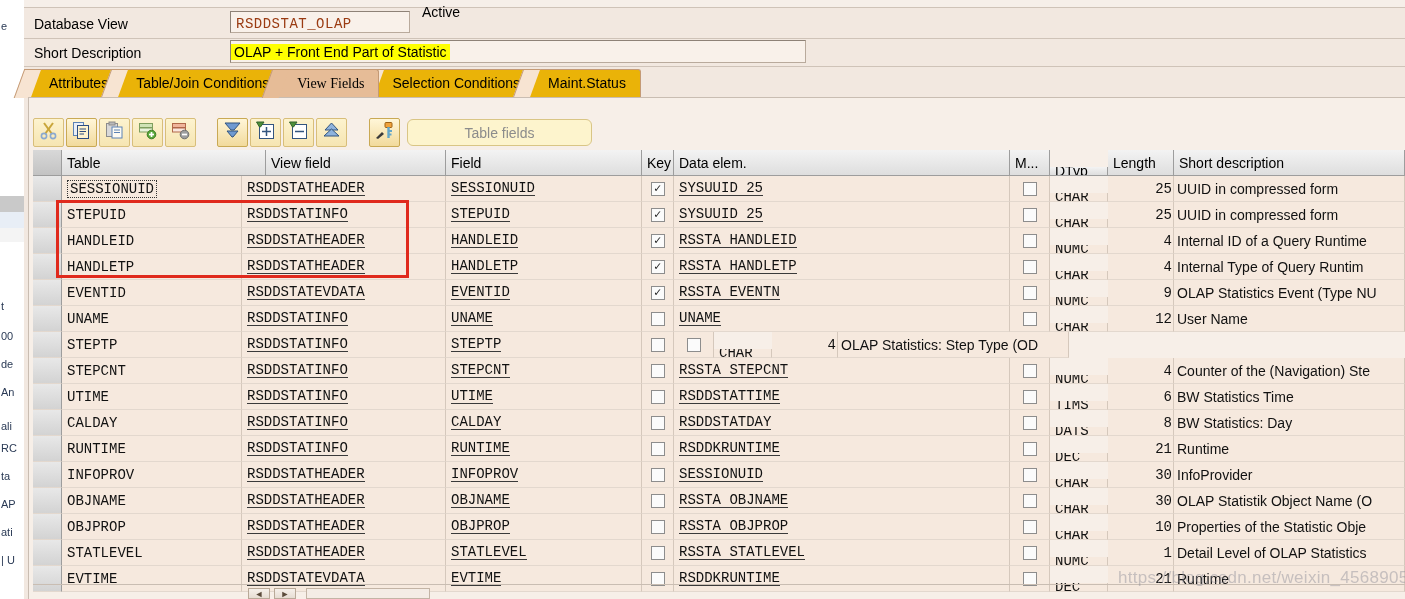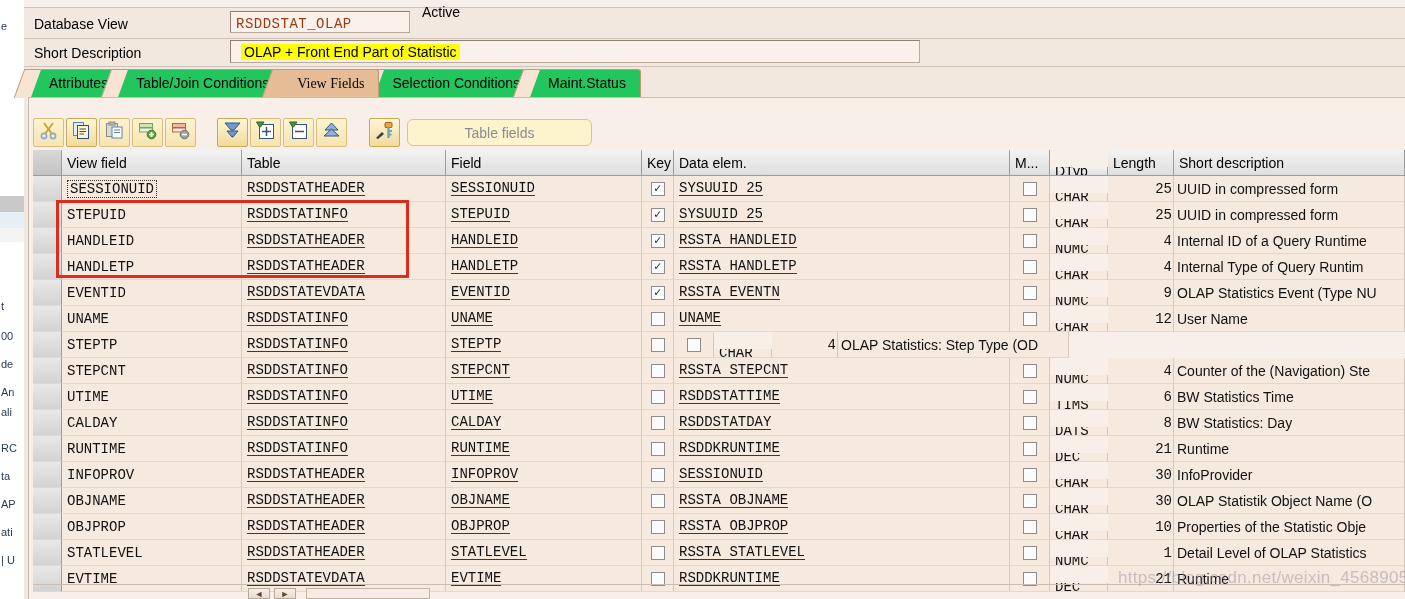--- a/index.html
+++ b/index.html
@@ -36,21 +36,21 @@
   .mono { font-family: "Liberation Mono", monospace; }
   .val-name { color: #9a3b12; letter-spacing: .5px; }
   .hl-yellow { background: #ffff00; color:#000; padding: 0 3px; display:inline-block; }
   .status-active { position: absolute; font-size: 14px; color: #000; }
 
   
   .tabstrip { position: absolute; left: 28px; top: 69px; height: 30px; }
   .tab {
     position: relative; float: left; height: 28px; line-height: 27px;
     padding: 0 14px 0 20px; font-size: 14px; color: #000;
-    background: #22c55e; border: 1px solid #c49a76; border-bottom: none;
+    background: #eab308; border: 1px solid #c49a76; border-bottom: none;
     margin-right: -8px;
     border-radius: 3px 3px 0 0;
     transform: skewX(0deg);
   }
   .tab::before {
     content: ""; position: absolute; left: -10px; top: -1px; width: 16px; height: 28px;
     background: #f7e4d2; border-left: 1px solid #c49a76; border-top: 1px solid #c49a76;
     transform: skewX(-20deg);
   }
   .tab.active { background: #e6bc97; z-index: 5; font-family: Liberation Serif, serif; }
@@ -146,42 +146,42 @@
 
   <div class="bg-left">
     <div class="bgband1"></div>
     <div class="bgband2"></div>
     <div class="bgband3"></div>
     <div class="bgtxt" style="top:20px">e</div>
     <div class="bgtxt" style="top:300px">t</div>
     <div class="bgtxt" style="top:330px">00</div>
     <div class="bgtxt" style="top:358px">de</div>
     <div class="bgtxt" style="top:386px">An</div>
-    <div class="bgtxt" style="top:406px">ali</div>
+    <div class="bgtxt" style="top:420px">ali</div>
     <div class="bgtxt" style="top:442px">RC</div>
     <div class="bgtxt" style="top:470px">ta</div>
     <div class="bgtxt" style="top:498px">AP</div>
     <div class="bgtxt" style="top:526px">ati</div>
     <div class="bgtxt" style="top:554px">| U</div>
   </div>
 
   <div class="panel">
     <div class="panel-inner-top"></div>
   </div>
 
   <div class="hdr-sep" style="left:24px; top:7px;  width:1381px;"></div>
   <div class="hdr-label" style="left:34px; top:16px;text-align:right;">Database View</div>
   <div class="inputbox mono val-name" style="left:230px; top:11px; width:180px; height:22px;align-items:flex-end;">
     <span>RSDDSTAT_OLAP</span>
   </div>
   <div class="status-active" style="left:422px; top:4px;">Active</div>
   <div class="hdr-sep" style="left:24px; top:38px; width:1381px;"></div>
 
   <div class="hdr-label" style="left:34px; top:45px;">Short Description</div>
-  <div class="inputbox" style="left:230px; top:40px; width:690px; height:23px; padding-left:10px;">
+  <div class="inputbox" style="left:230px; top:40px; width:576px; height:23px; padding-left:0;">
     <span class="hl-yellow" style="font-size:14px;">OLAP + Front End Part of Statistic</span>
   </div>
   <div class="hdr-sep" style="left:24px; top:66px; width:1381px;"></div>
 
   <div class="tabstrip">
     <div class="tab"><span>Attributes</span></div>
     <div class="tab"><span>Table/Join Conditions</span></div>
     <div class="tab active"><span>View Fields</span></div>
     <div class="tab"><span>Selection Conditions</span></div>
     <div class="tab"><span>Maint.Status</span></div>
@@ -301,22 +301,22 @@
     </div>
   </div>
 
   <div class="tablefields-btn">
     <span>Table fields</span>
   </div>
 
   <div class="grid">
     <div class="grow grid-head">
       <div class="gcell selbox c-sel"></div>
+      <div class="gcell c-tab">Table</div>
       <div class="gcell c-view">View field</div>
-      <div class="gcell c-tab">Table</div>
       <div class="gcell c-fld">Field</div>
       <div class="gcell c-key">Key</div>
       <div class="gcell c-de">Data elem.</div>
       <div class="gcell c-m">M...</div>
       <div class="gcell c-dtyp">DTyp</div>
       <div class="gcell c-len">Length</div>
       <div class="gcell c-desc">Short description</div>
     </div>
     <div id="grid-body">
         <div class="grow">

